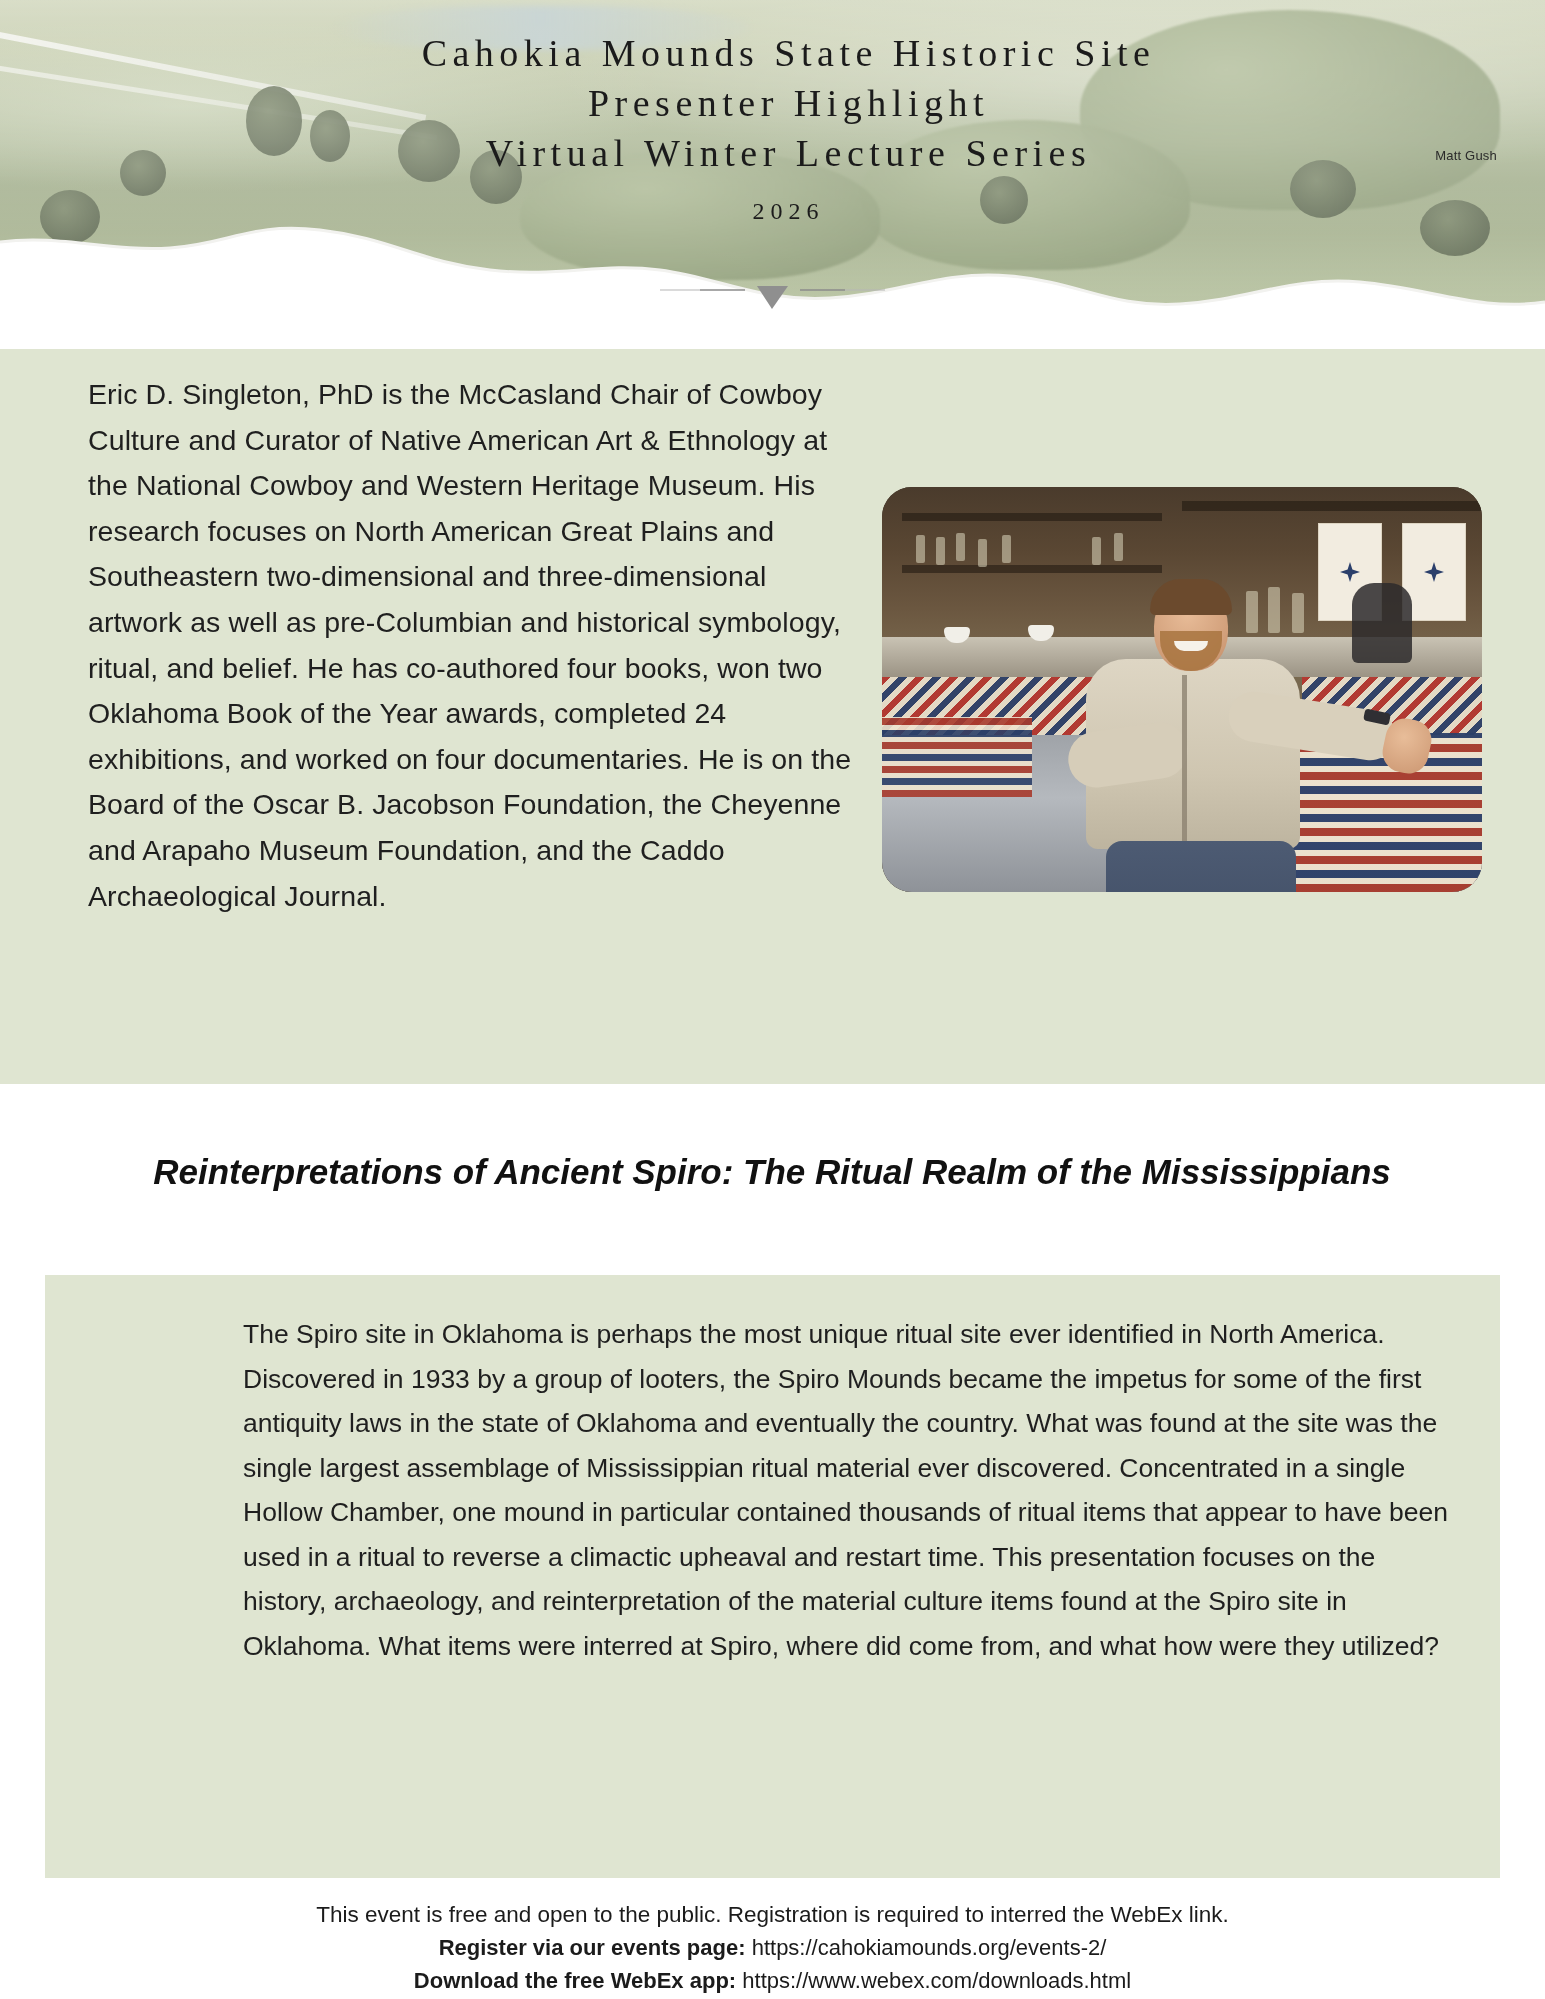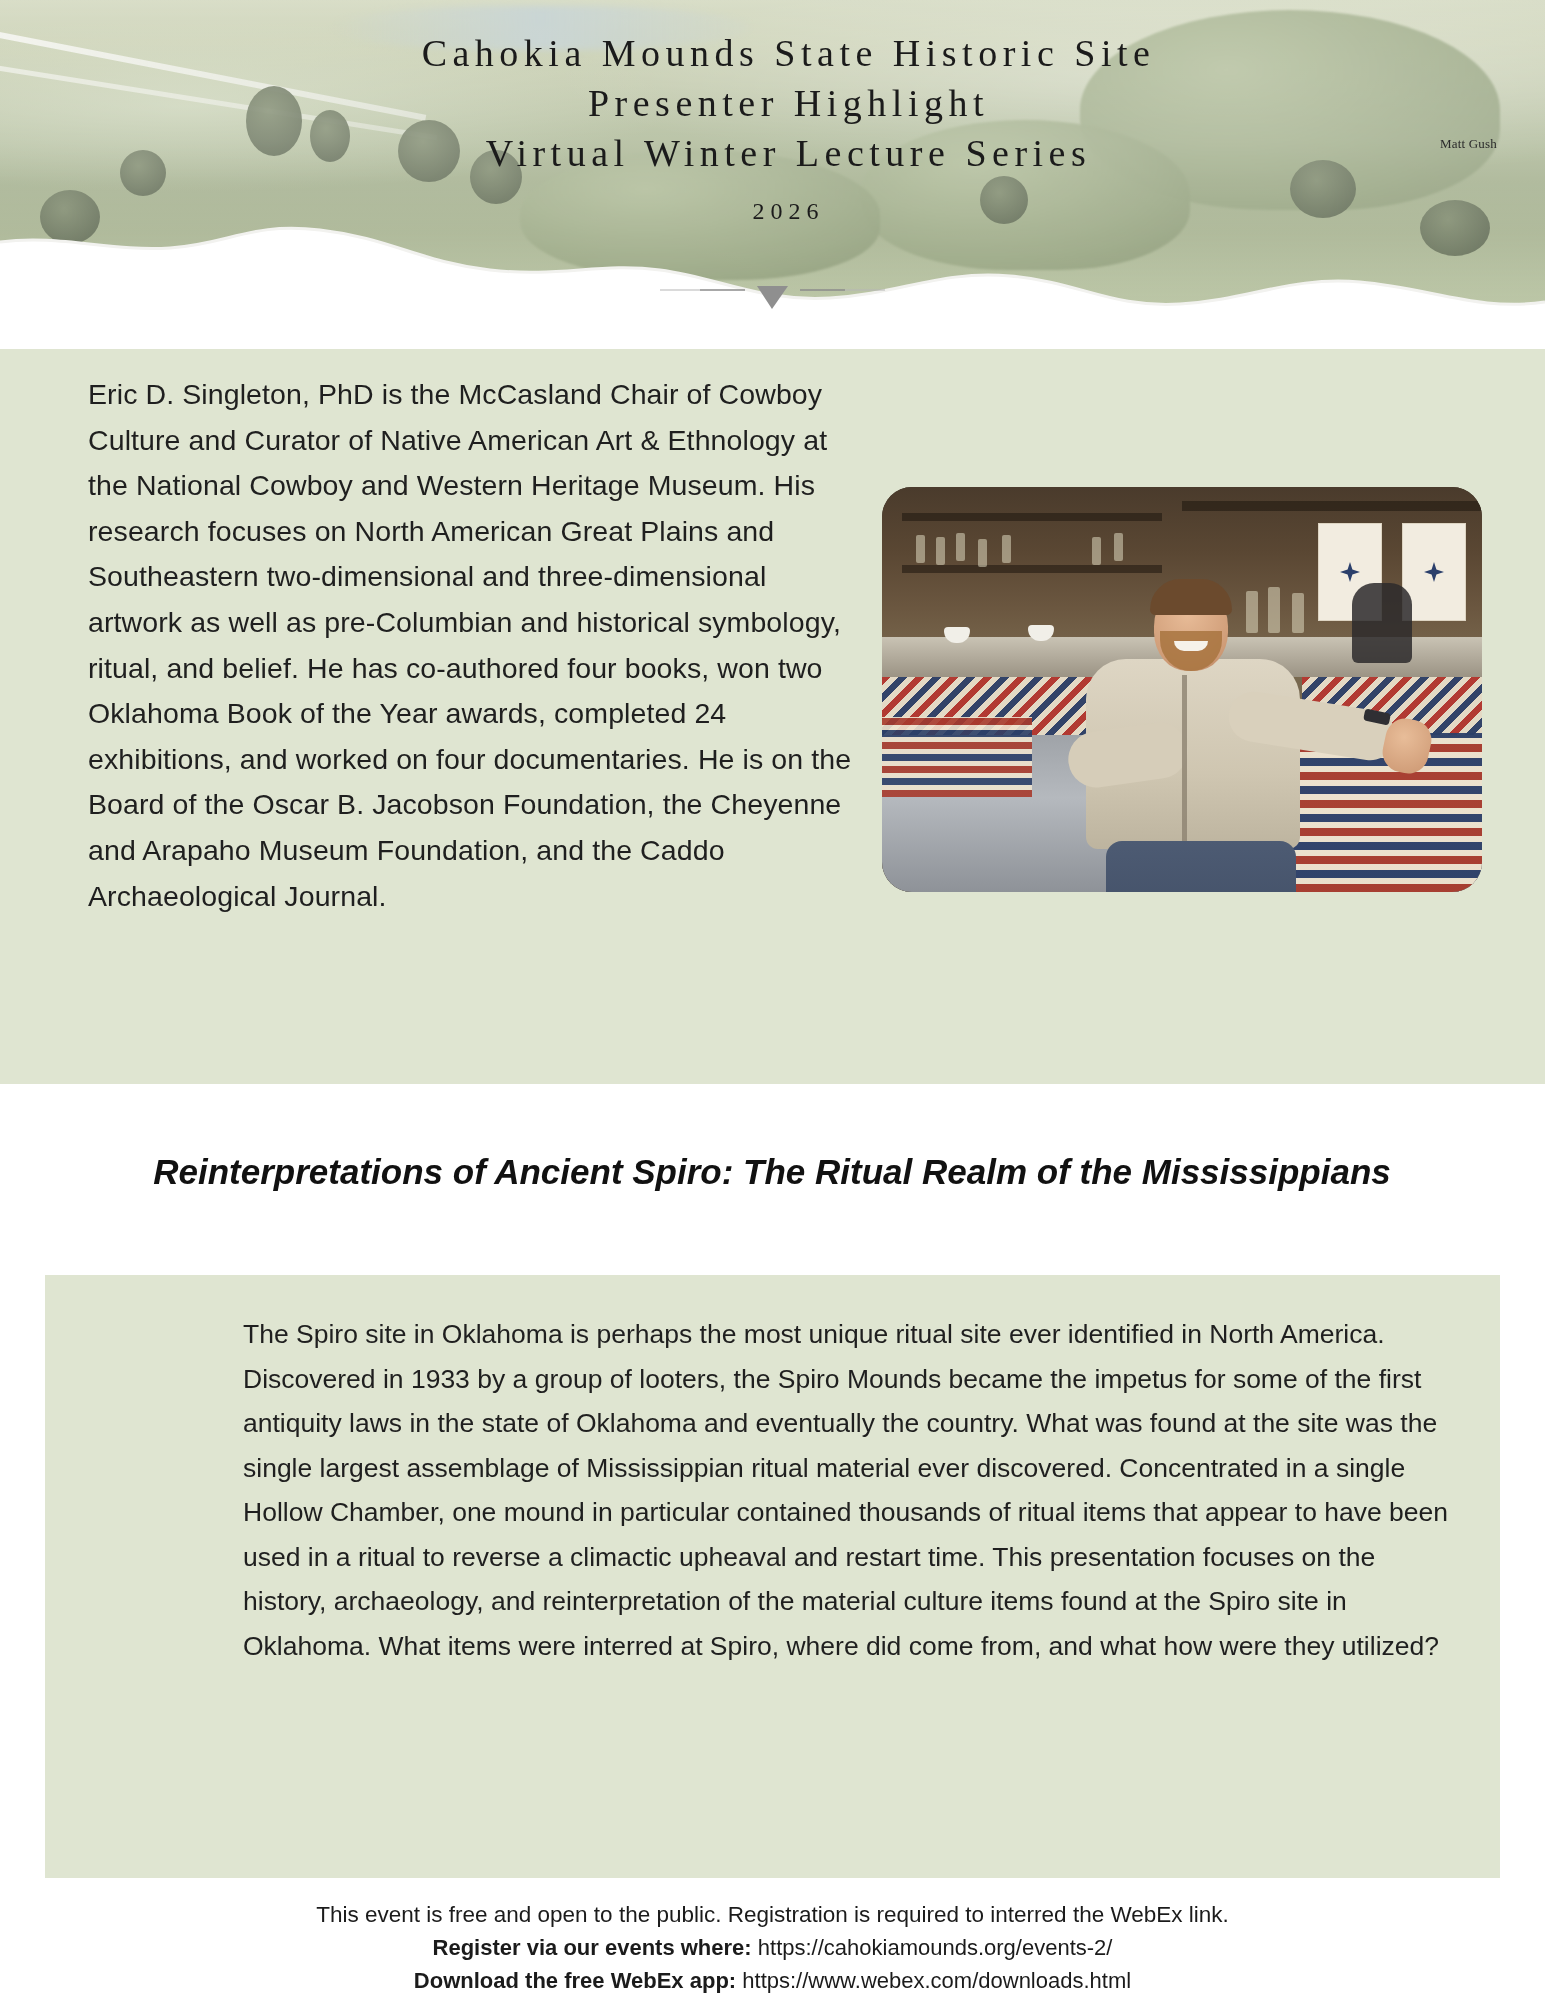--- a/index.html
+++ b/index.html
@@ -114,26 +114,25 @@
   .hero-year {
     font-family: "Liberation Serif", serif;
     font-size: 24px;
     letter-spacing: 6px;
     color: #1b1b1b;
     margin-top: 20px;
   }
   .hero-credit {
     position: absolute;
     right: 48px;
-    top: 136px;
+    top: 148px;
     font-size: 13px;
     color: #2a2a2a;
     z-index: 6;
     letter-spacing: 0.2px;
-    font-family: Liberation Serif, serif;
   }
   .divider {
     position: absolute;
     left: 0; top: 282px;
     width: 1545px;
     height: 30px;
     z-index: 6;
   }
 
   
@@ -482,20 +481,20 @@
 </div>
 
 <div class="talk-title">Reinterpretations of Ancient Spiro: The Ritual Realm of the Mississippians</div>
 
 <div class="abstract-band"></div>
 <div class="abstract-text">The Spiro site in Oklahoma is perhaps the most unique ritual site ever identified in North America. Discovered in 1933 by a group of looters, the Spiro Mounds became the impetus for some of the first antiquity laws in the state of Oklahoma and eventually the country. What was found at the site was the single largest assemblage of Mississippian ritual material ever discovered. Concentrated in a single Hollow Chamber, one mound in particular contained thousands of ritual items that appear to have been used in a ritual to reverse a climactic upheaval and restart time. This presentation focuses on the history, archaeology, and reinterpretation of the material culture items found at the Spiro site in Oklahoma. What items were interred at Spiro, where did come from, and what how were they utilized?</div>
 
 <div class="footer">
   <div class="line1">This event is free and open to the public. Registration is required to interred the WebEx link.</div>
   <div class="line2">
-    <b>Register via our events where:</b>
+    <b>Register via our events page:</b>
     <span>https://cahokiamounds.org/events-2/</span>
   </div>
   <div class="line3">
     <b>Download the free WebEx app:</b>
     <span>https://www.webex.com/downloads.html</span>
   </div>
 </div>
 
 </body></html>

